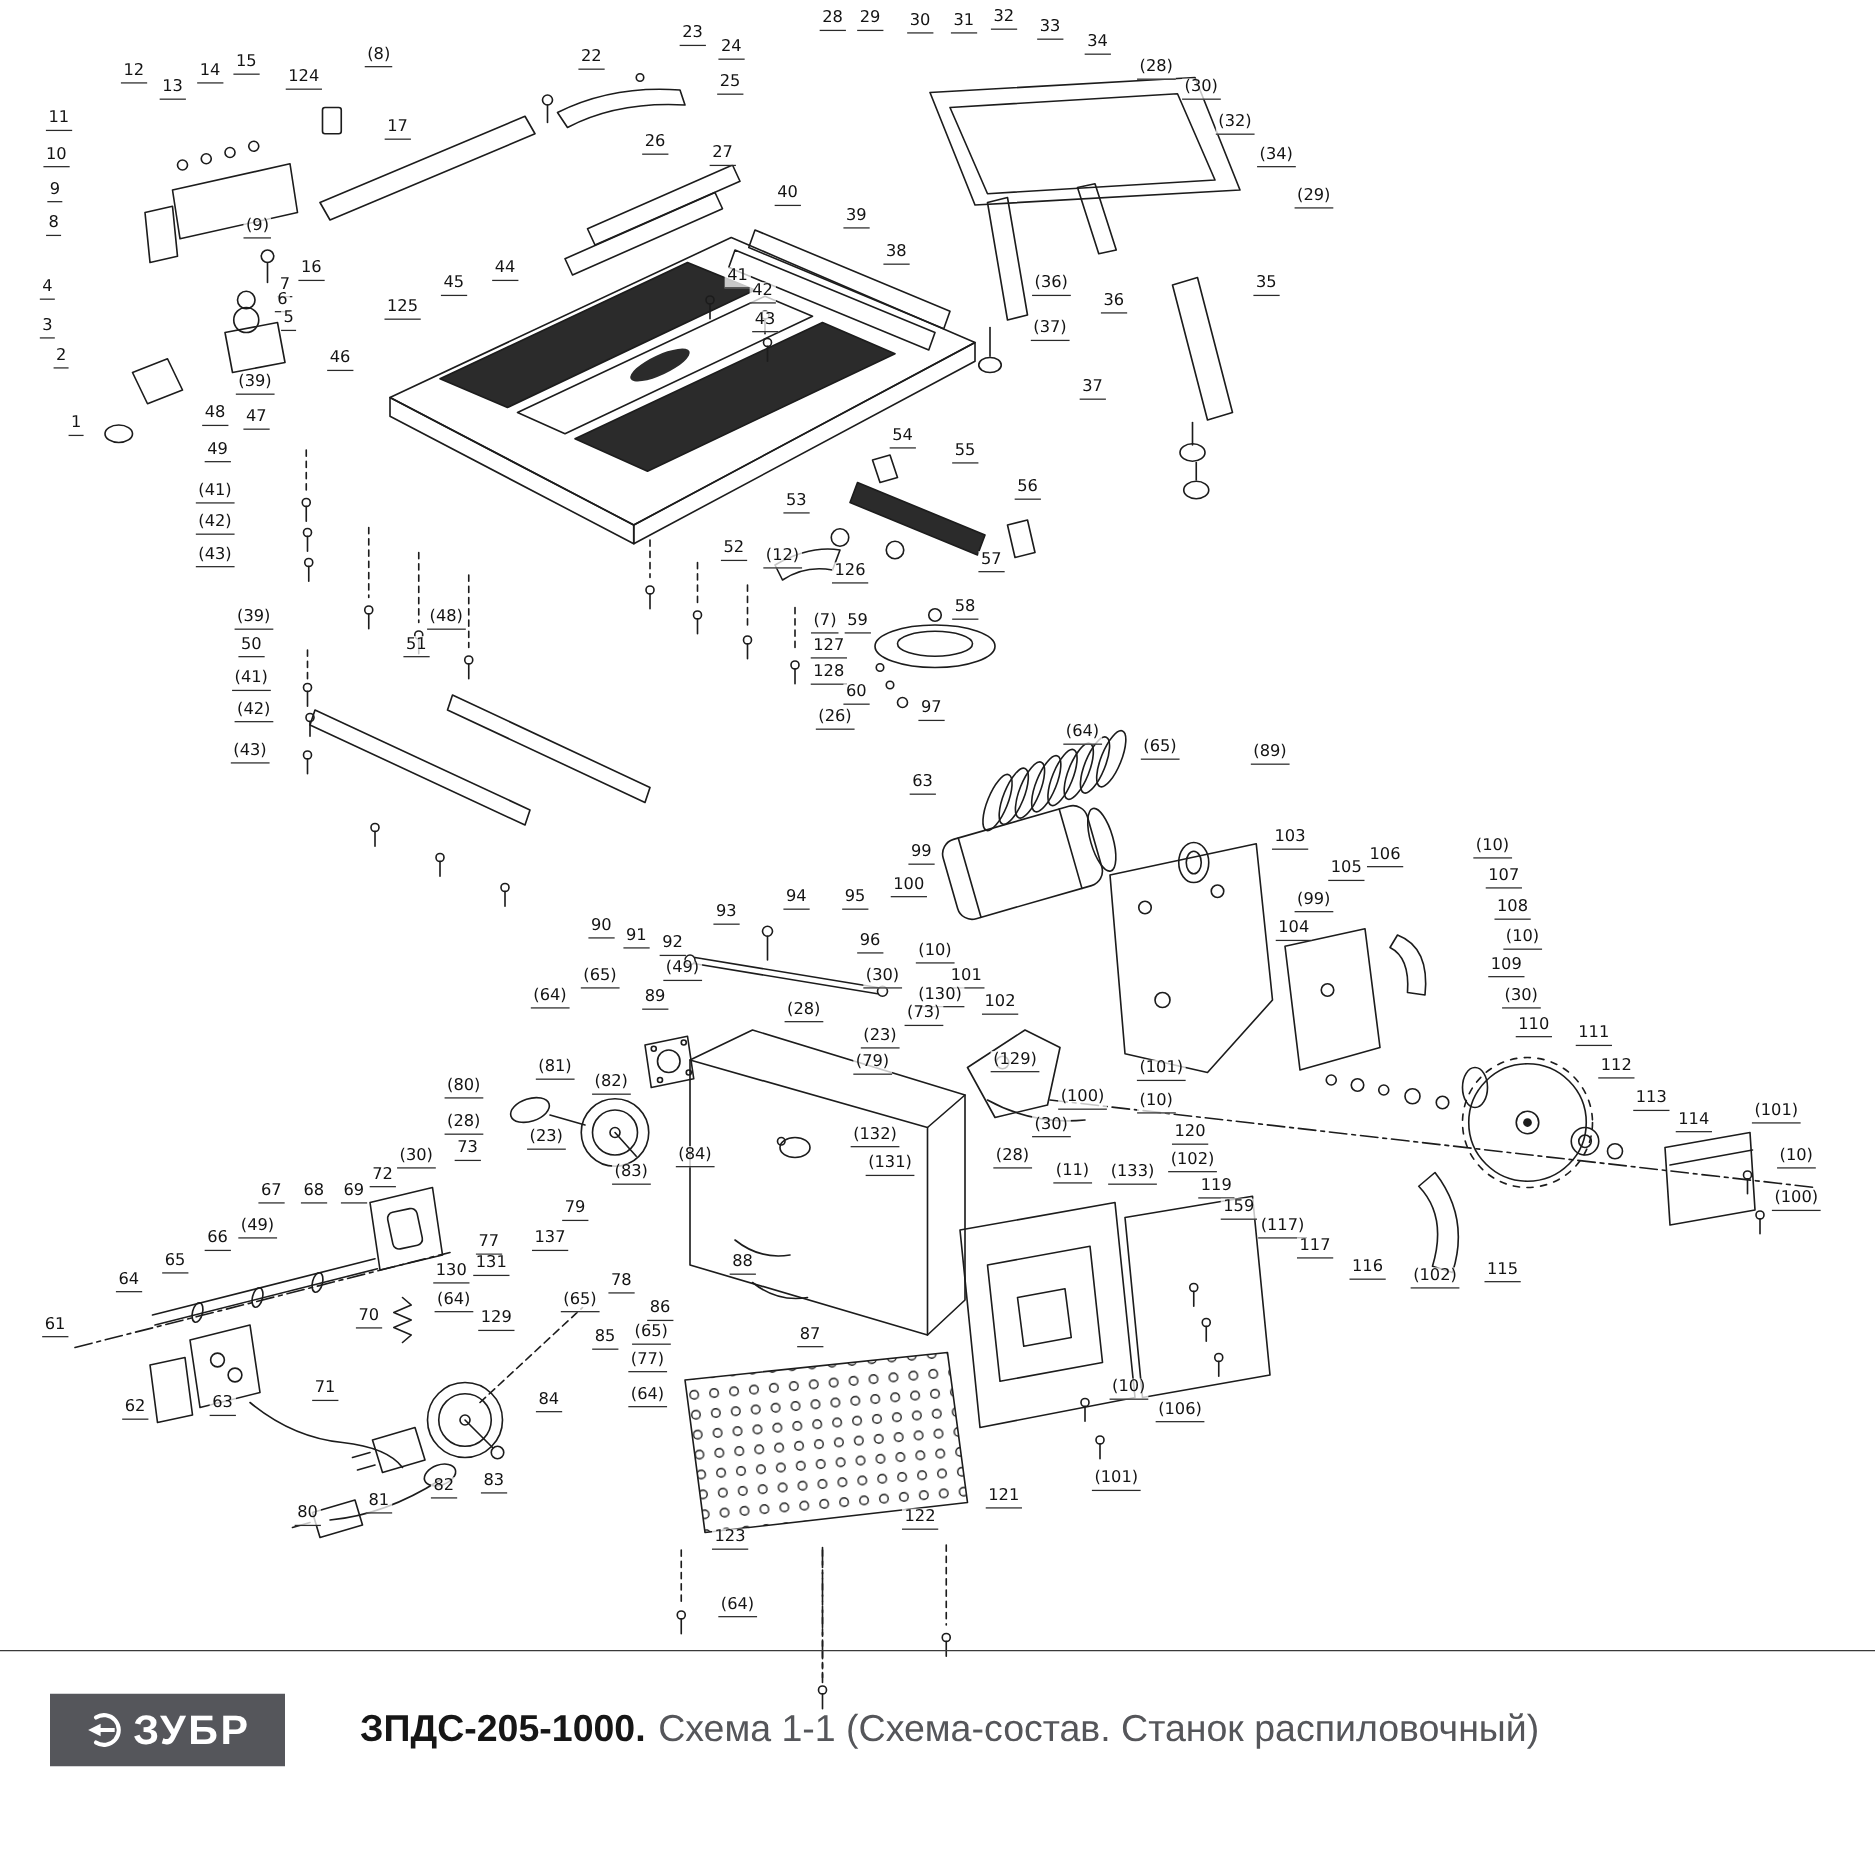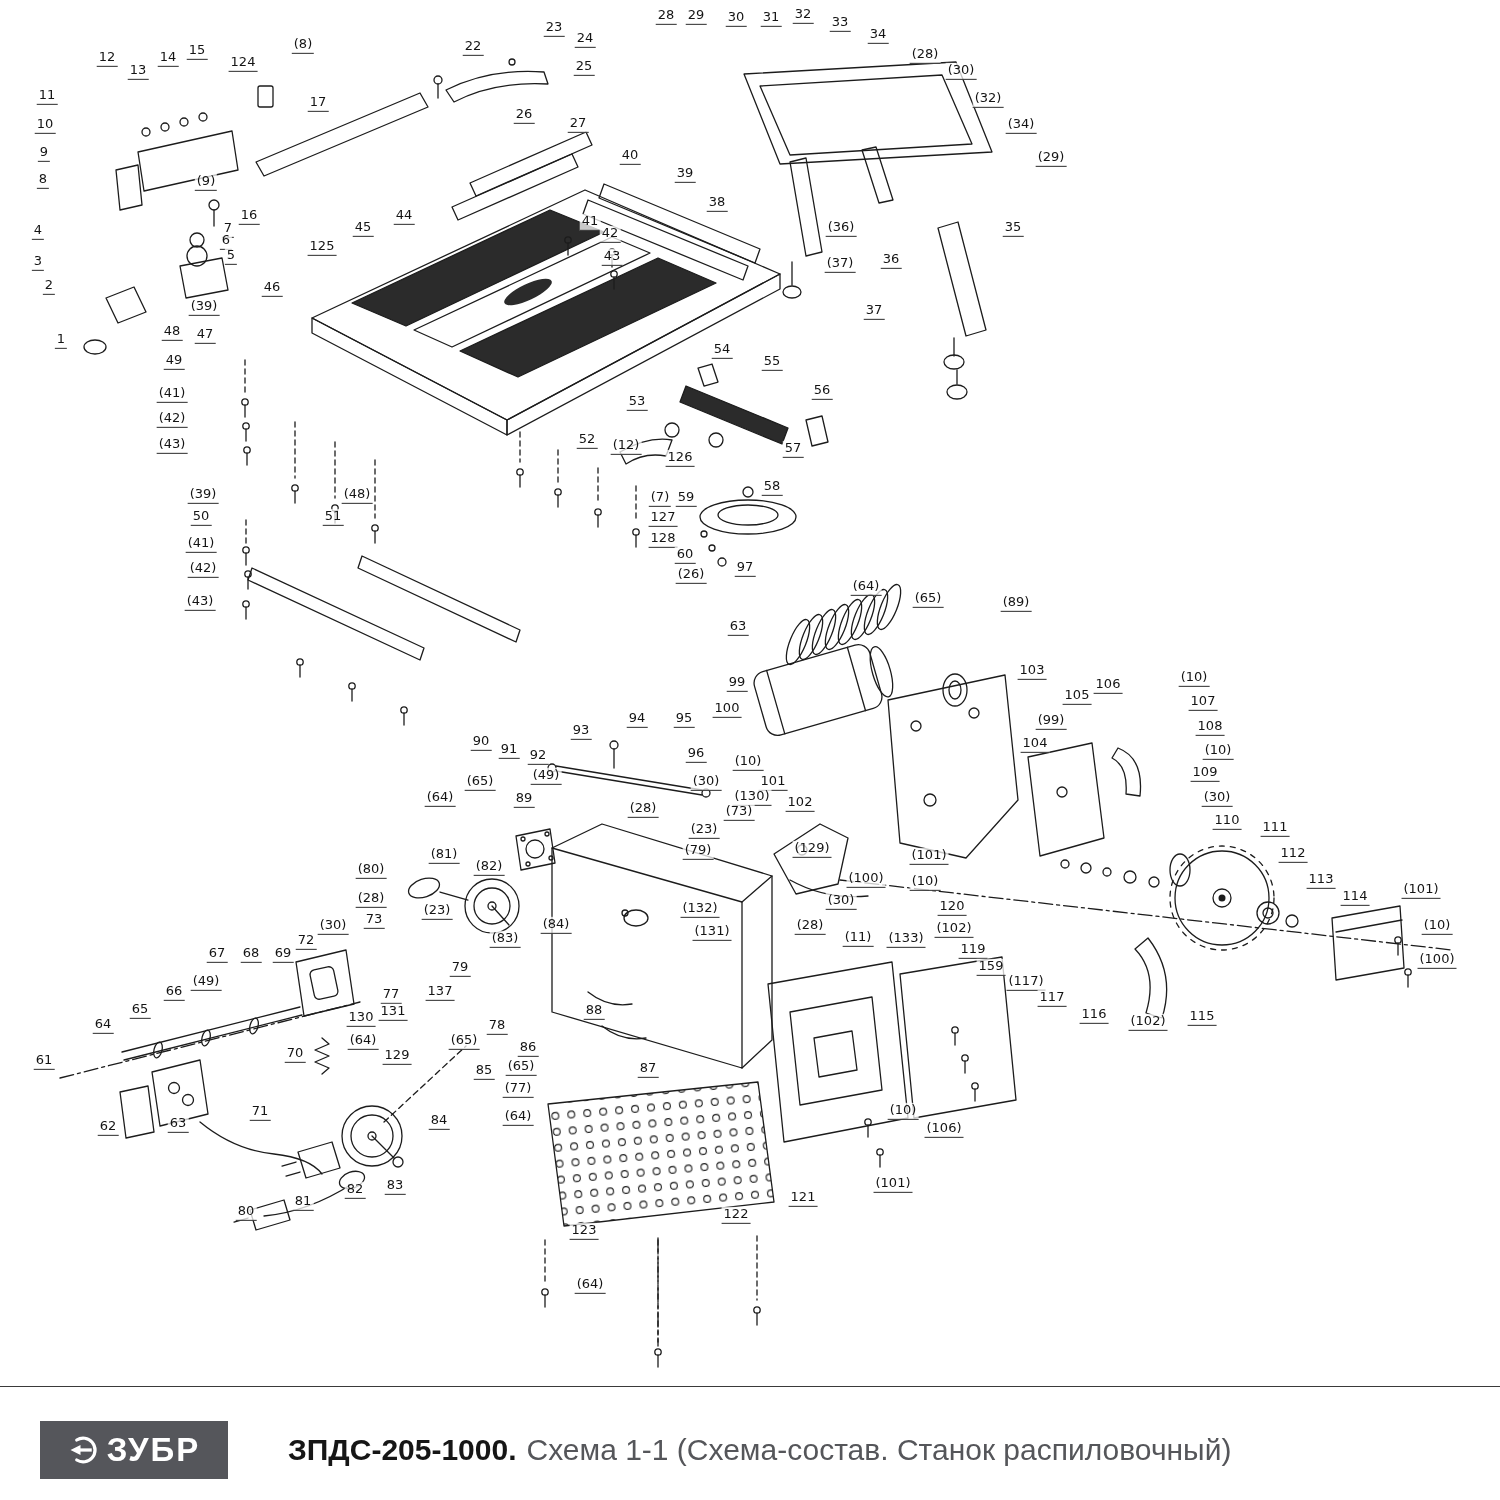--- a/index.html
+++ b/index.html
@@ -19,21 +19,21 @@
     transform:translate(-50%,-60%);
     font-size:13px;
     line-height:1.15;
     color:#141414;
     border-bottom:1.2px solid #2a2a2a;
     padding:0 2px 1px 2px;
     white-space:nowrap;
     background:rgba(255,255,255,.75);
   }
   #footer {
-    position:absolute; left:0; top:1386px; width:1500px; height:114px;
+    position:absolute; left:0; top:1320px; width:1500px; height:114px;
     border-top:1.5px solid #3a3a3a;
   }
   .footer-row { display:flex; align-items:center; padding:34px 0 0 40px; }
   .logo {
     background:#55565b; color:#fff;
     width:188px; height:58px;
     display:flex; align-items:center; justify-content:center; gap:9px;
     flex:0 0 auto;
   }
   .logo-text {
@@ -397,37 +397,37 @@
         <span class="plabel" style="left: 840px; top: 25px;">33</span>
         <span class="plabel" style="left: 878px; top: 37px;">34</span>
         <span class="plabel" style="left: 925px; top: 57px;">(28)</span>
         <span class="plabel" style="left: 961px; top: 73px;">(30)</span>
         <span class="plabel" style="left: 988px; top: 101px;">(32)</span>
         <span class="plabel" style="left: 1021px; top: 127px;">(34)</span>
         <span class="plabel" style="left: 1051px; top: 160px;">(29)</span>
         <span class="plabel" style="left: 841px; top: 230px;">(36)</span>
         <span class="plabel" style="left: 840px; top: 266px;">(37)</span>
         <span class="plabel" style="left: 1013px; top: 230px;">35</span>
-        <span class="plabel" style="left: 891px; top: 262px;">36</span>
+        <span class="plabel" style="left: 891px; top: 244px;">36</span>
         <span class="plabel" style="left: 874px; top: 313px;">37</span>
         <span class="plabel" style="left: 722px; top: 352px;">54</span>
         <span class="plabel" style="left: 772px; top: 364px;">55</span>
         <span class="plabel" style="left: 637px; top: 404px;">53</span>
         <span class="plabel" style="left: 822px; top: 393px;">56</span>
         <span class="plabel" style="left: 587px; top: 442px;">52</span>
         <span class="plabel" style="left: 626px; top: 448px;">(12)</span>
         <span class="plabel" style="left: 680px; top: 460px;">126</span>
         <span class="plabel" style="left: 765px; top: 451px; margin-left: 28px;">57</span>
         <span class="plabel" style="left: 772px; top: 489px;">58</span>
         <span class="plabel" style="left: 660px; top: 500px;">(7)</span>
         <span class="plabel" style="left: 686px; top: 500px;">59</span>
         <span class="plabel" style="left: 663px; top: 520px;">127</span>
         <span class="plabel" style="left: 663px; top: 541px;">128</span>
         <span class="plabel" style="left: 685px; top: 557px;">60</span>
-        <span class="plabel" style="left: 691px; top: 577px;">(26)</span>
+        <span class="plabel" style="left: 668px; top: 577px;">(26)</span>
         <span class="plabel" style="left: 357px; top: 497px;">(48)</span>
         <span class="plabel" style="left: 333px; top: 519px;">51</span>
         <span class="plabel" style="left: 203px; top: 497px;">(39)</span>
         <span class="plabel" style="left: 201px; top: 519px;">50</span>
         <span class="plabel" style="left: 201px; top: 546px;">(41)</span>
         <span class="plabel" style="left: 203px; top: 571px;">(42)</span>
         <span class="plabel" style="left: 200px; top: 604px;">(43)</span>
         <span class="plabel" style="left: 745px; top: 570px;">97</span>
         <span class="plabel" style="left: 866px; top: 589px;">(64)</span>
         <span class="plabel" style="left: 928px; top: 601px;">(65)</span>

